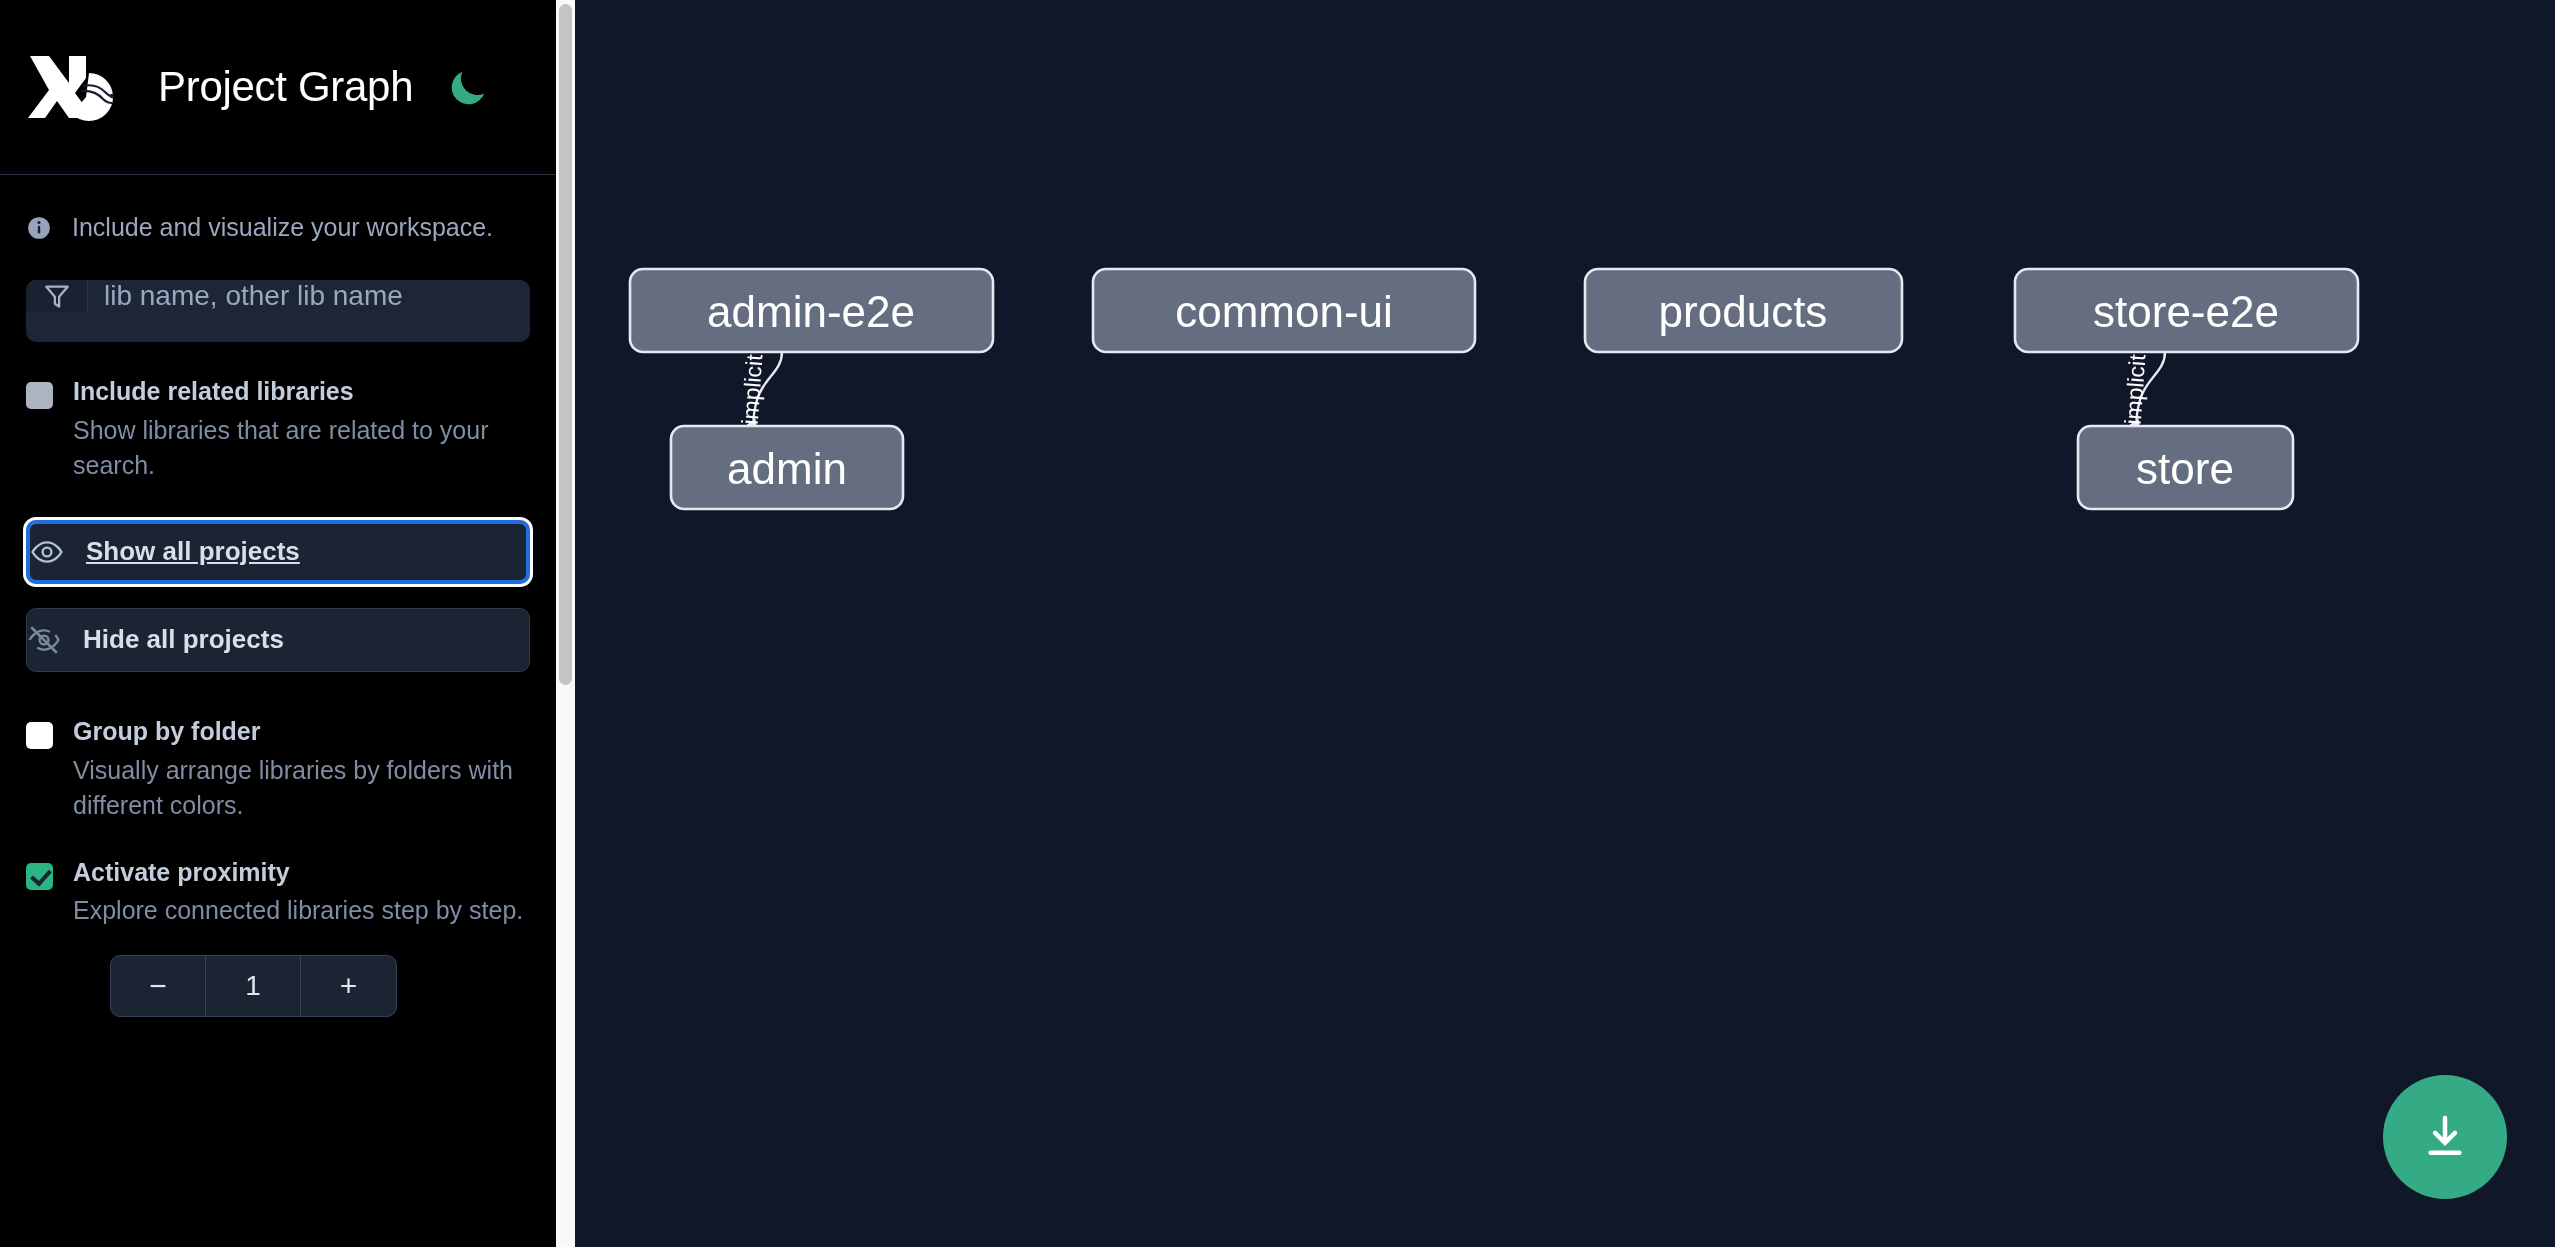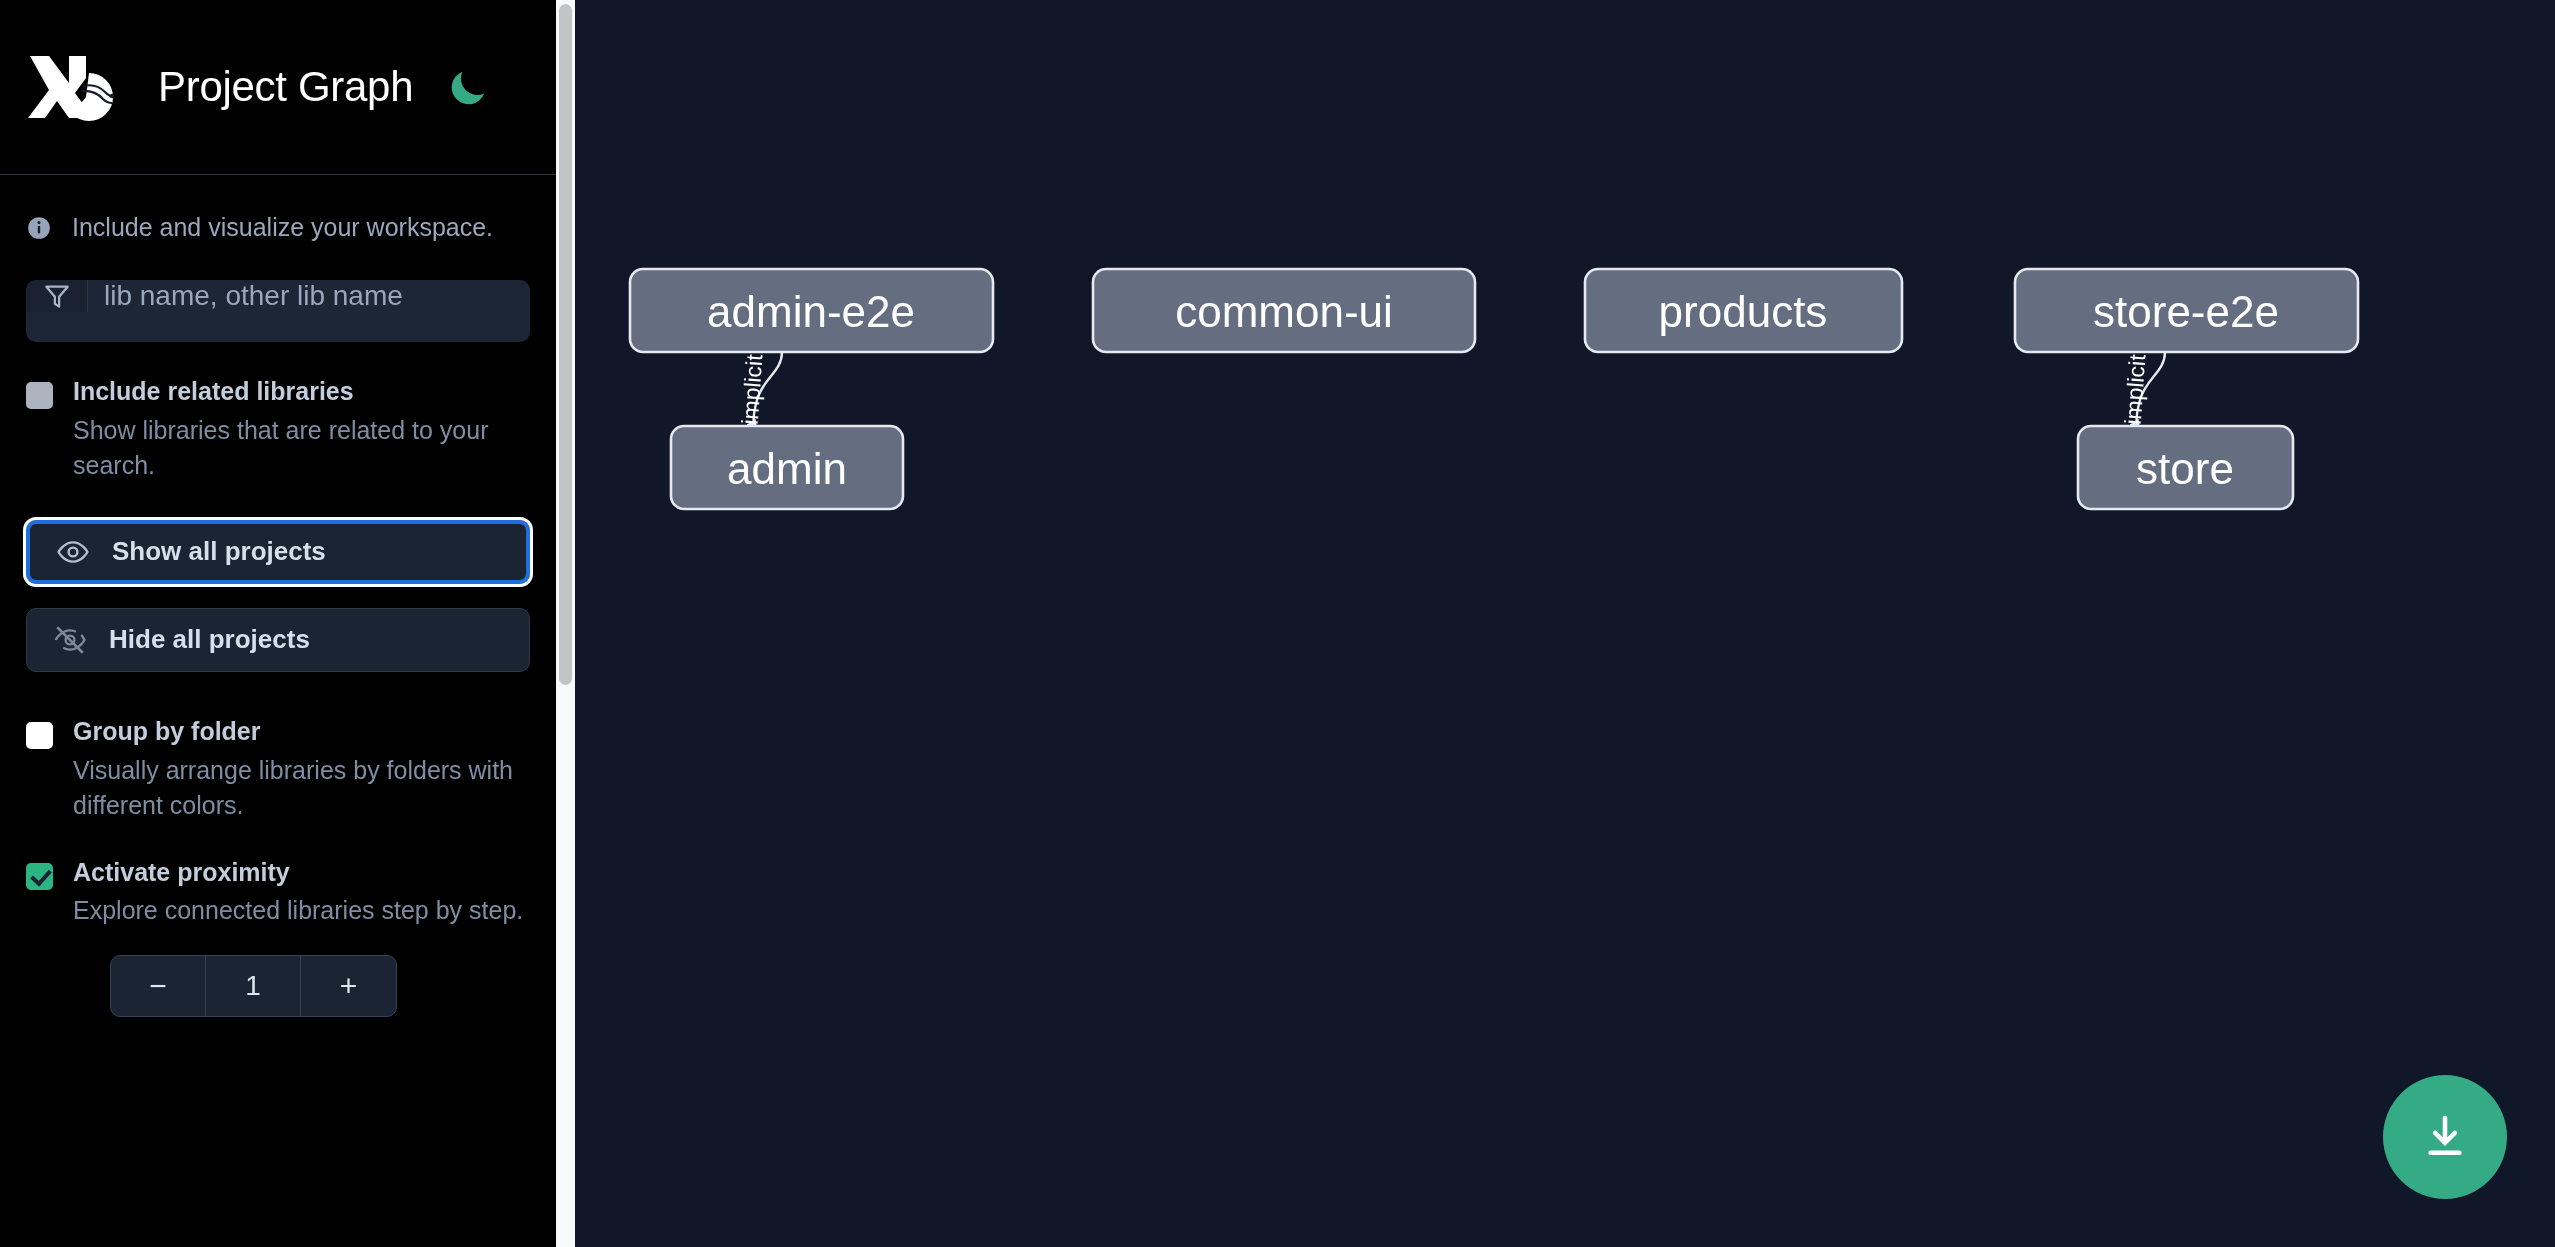--- a/index.html
+++ b/index.html
@@ -119,33 +119,33 @@
     line-height: 1.42;
     max-width: 455px;
     margin-top: 4px;
   }
 
   
   .big-btn {
     margin: 0 26px;
     height: 64px;
     display: flex; align-items: center;
-    padding-left: 26px;
     background: #1b2433;
     border: 1px solid #303a4c;
     border-radius: 10px;
     color: #d6dfea;
     font-size: 26px;
     font-weight: bold;
     cursor: pointer;
   }
   .big-btn.focused {
     border: 4px solid #1f6fe0;
     outline: 3px solid #ffffff;
     outline-offset: 0px;
+    text-decoration: underline;
   }
   .big-btn .b-ico {
     width: 34px; height: 34px;
     flex: none; margin-right: 22px;
     display: flex; align-items: center; justify-content: center;
   }
 
   
   #stepper-row { padding-left: 110px; margin-top: 26px; }
   #stepper {

